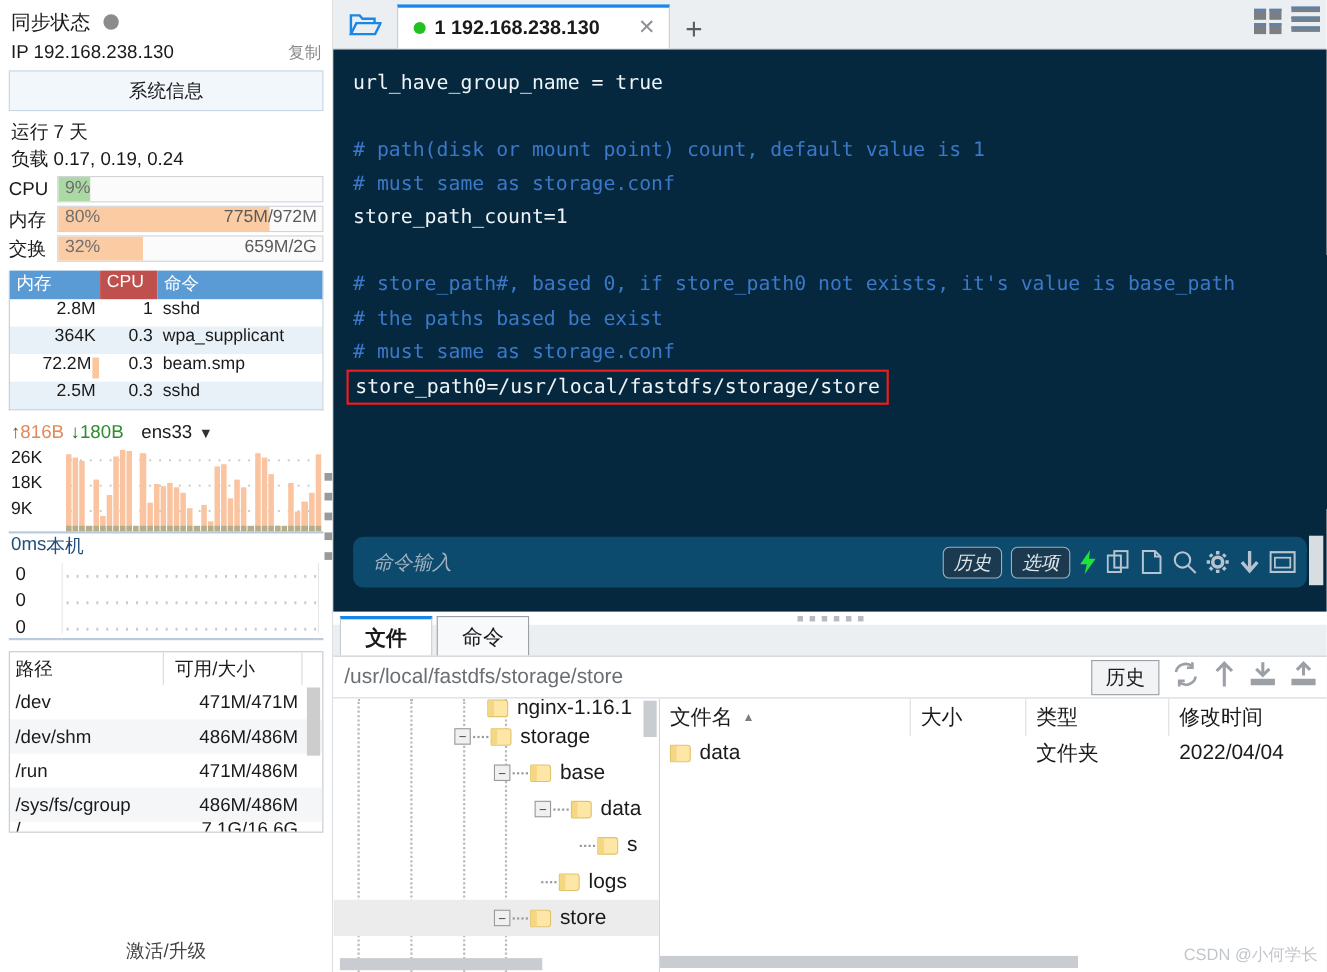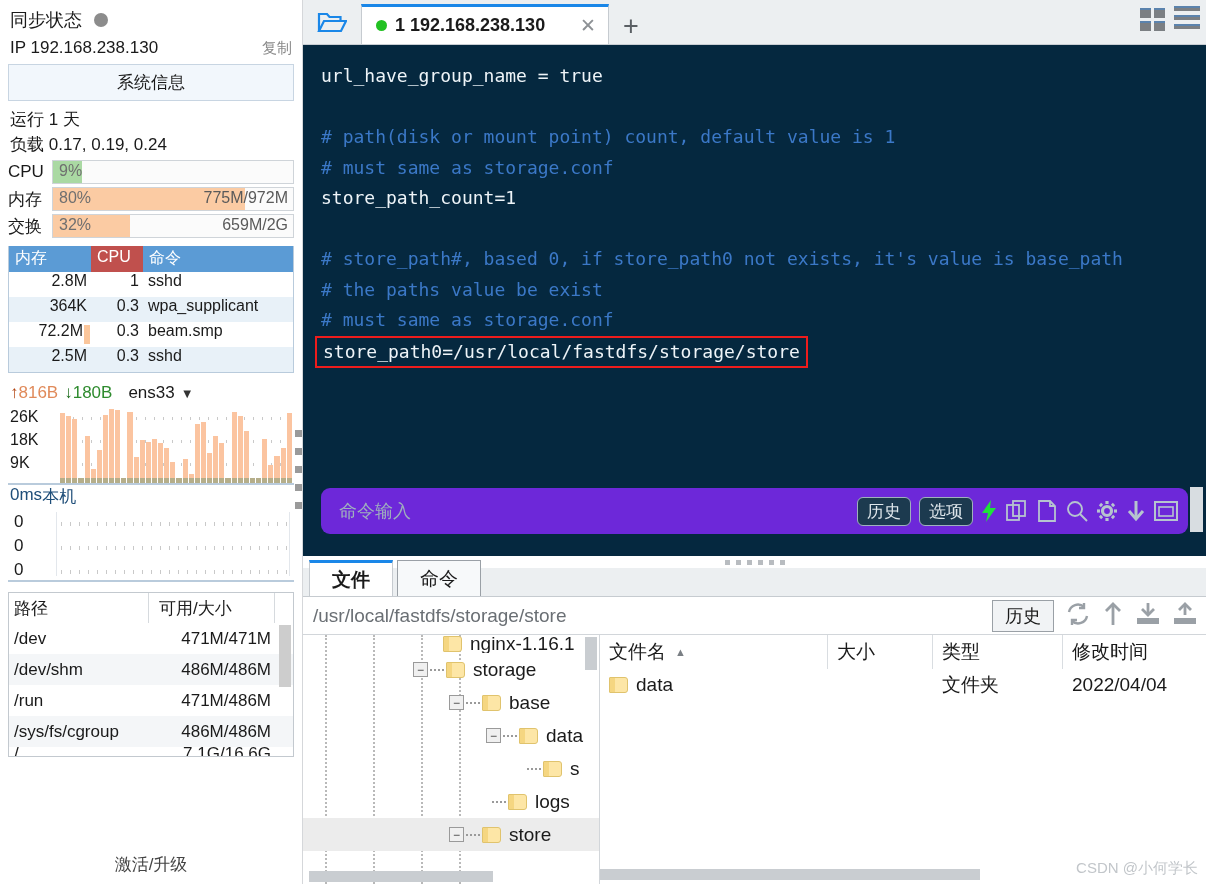--- a/index.html
+++ b/index.html
@@ -155,22 +155,22 @@
     display: inline-block; border: 2px solid #ee1c1c;
     padding: 1px 6px; margin-left: -6px; line-height: 26px;
   }
   .status-line { position: absolute; left: 18px; right: 18px; top: 443px;
                  font-size: 18px; color: #eef4f8; display: flex; }
   .st-mode { flex: 1; }
   .st-pos { width: 120px; text-align: right; }
   .st-pct { width: 135px; text-align: right; }
   .cmdbar {
     position: absolute; left: 18px; right: 18px; bottom: 22px; height: 46px;
-    background: #6d28d9; border-radius: 9px;
-    display: flex; align-items: center; padding: 0 10px 0 18px; gap: 8px;
+    background: #0c4a6e; border-radius: 9px;
+    display: flex; align-items: center; padding: 0 10px 0 18px; gap: 8px; font-style: italic;
   }
   .cmd-placeholder { flex: 1; font-size: 18px; color: #9fb0bd; font-family: "Liberation Sans", sans-serif; }
   .pill { border: 1px solid #9fb0bd; border-radius: 6px; color: #dfe7ec;
           font-size: 17px; padding: 2px 9px; background: #1c3a4f;
           font-family: "Liberation Sans", sans-serif; }
   .cicon { color: #b6c4cf; display: flex; align-items: center; }
   .cicon.bolt { color: #1ee33a; }
   .term-scroll { position: absolute; right: 3px; top: 442px; width: 13px; height: 45px; background: #d8dde1; }
   .drag-handle { height: 12px; background: #fff; display: flex; align-items: center; justify-content: center; gap: 6px; }
   .drag-handle i { width: 5px; height: 5px; background: #b8bcc0; display: block; }
@@ -234,21 +234,21 @@
       <span class="sync-dot"></span>
     </div>
 
     <div class="sb-row ip-row">
       <span class="ip-text">IP 192.168.238.130</span>
       <span class="copy-text">复制</span>
     </div>
 
     <button class="sysinfo-btn">系统信息</button>
 
-    <div class="uptime">运行 1 天</div>
+    <div class="uptime">运行 7 天</div>
     <div class="loadavg">负载 0.17, 0.19, 0.24</div>
 
     <div class="meter-row">
       <span class="meter-label">CPU</span>
       <span class="meter">
         <span class="meter-fill" style="width:12%;background:#aad9a3"></span>
         <span class="meter-pct">9%</span>
       </span>
     </div>
     <div class="meter-row">
@@ -515,21 +515,21 @@
     </div>
 
     <div class="terminal">
       <div class="tline">url_have_group_name = true</div>
       <div class="tline">&nbsp;</div>
       <div class="tline comment"># path(disk or mount point) count, default value is 1</div>
       <div class="tline comment"># must same as storage.conf</div>
       <div class="tline">store_path_count=1</div>
       <div class="tline">&nbsp;</div>
       <div class="tline comment"># store_path#, based 0, if store_path0 not exists, it's value is base_path</div>
-      <div class="tline comment"># the paths value be exist</div>
+      <div class="tline comment"># the paths based be exist</div>
       <div class="tline comment"># must same as storage.conf</div>
       <div class="tline boxed">store_path0=/usr/local/fastdfs/storage/store</div>
 
       <div class="status-line">
         <span class="st-mode">-- 插入 --</span>
         <span class="st-pos">62,45</span>
         <span class="st-pct">42%</span>
       </div>
 
       <div class="term-scroll"></div>

